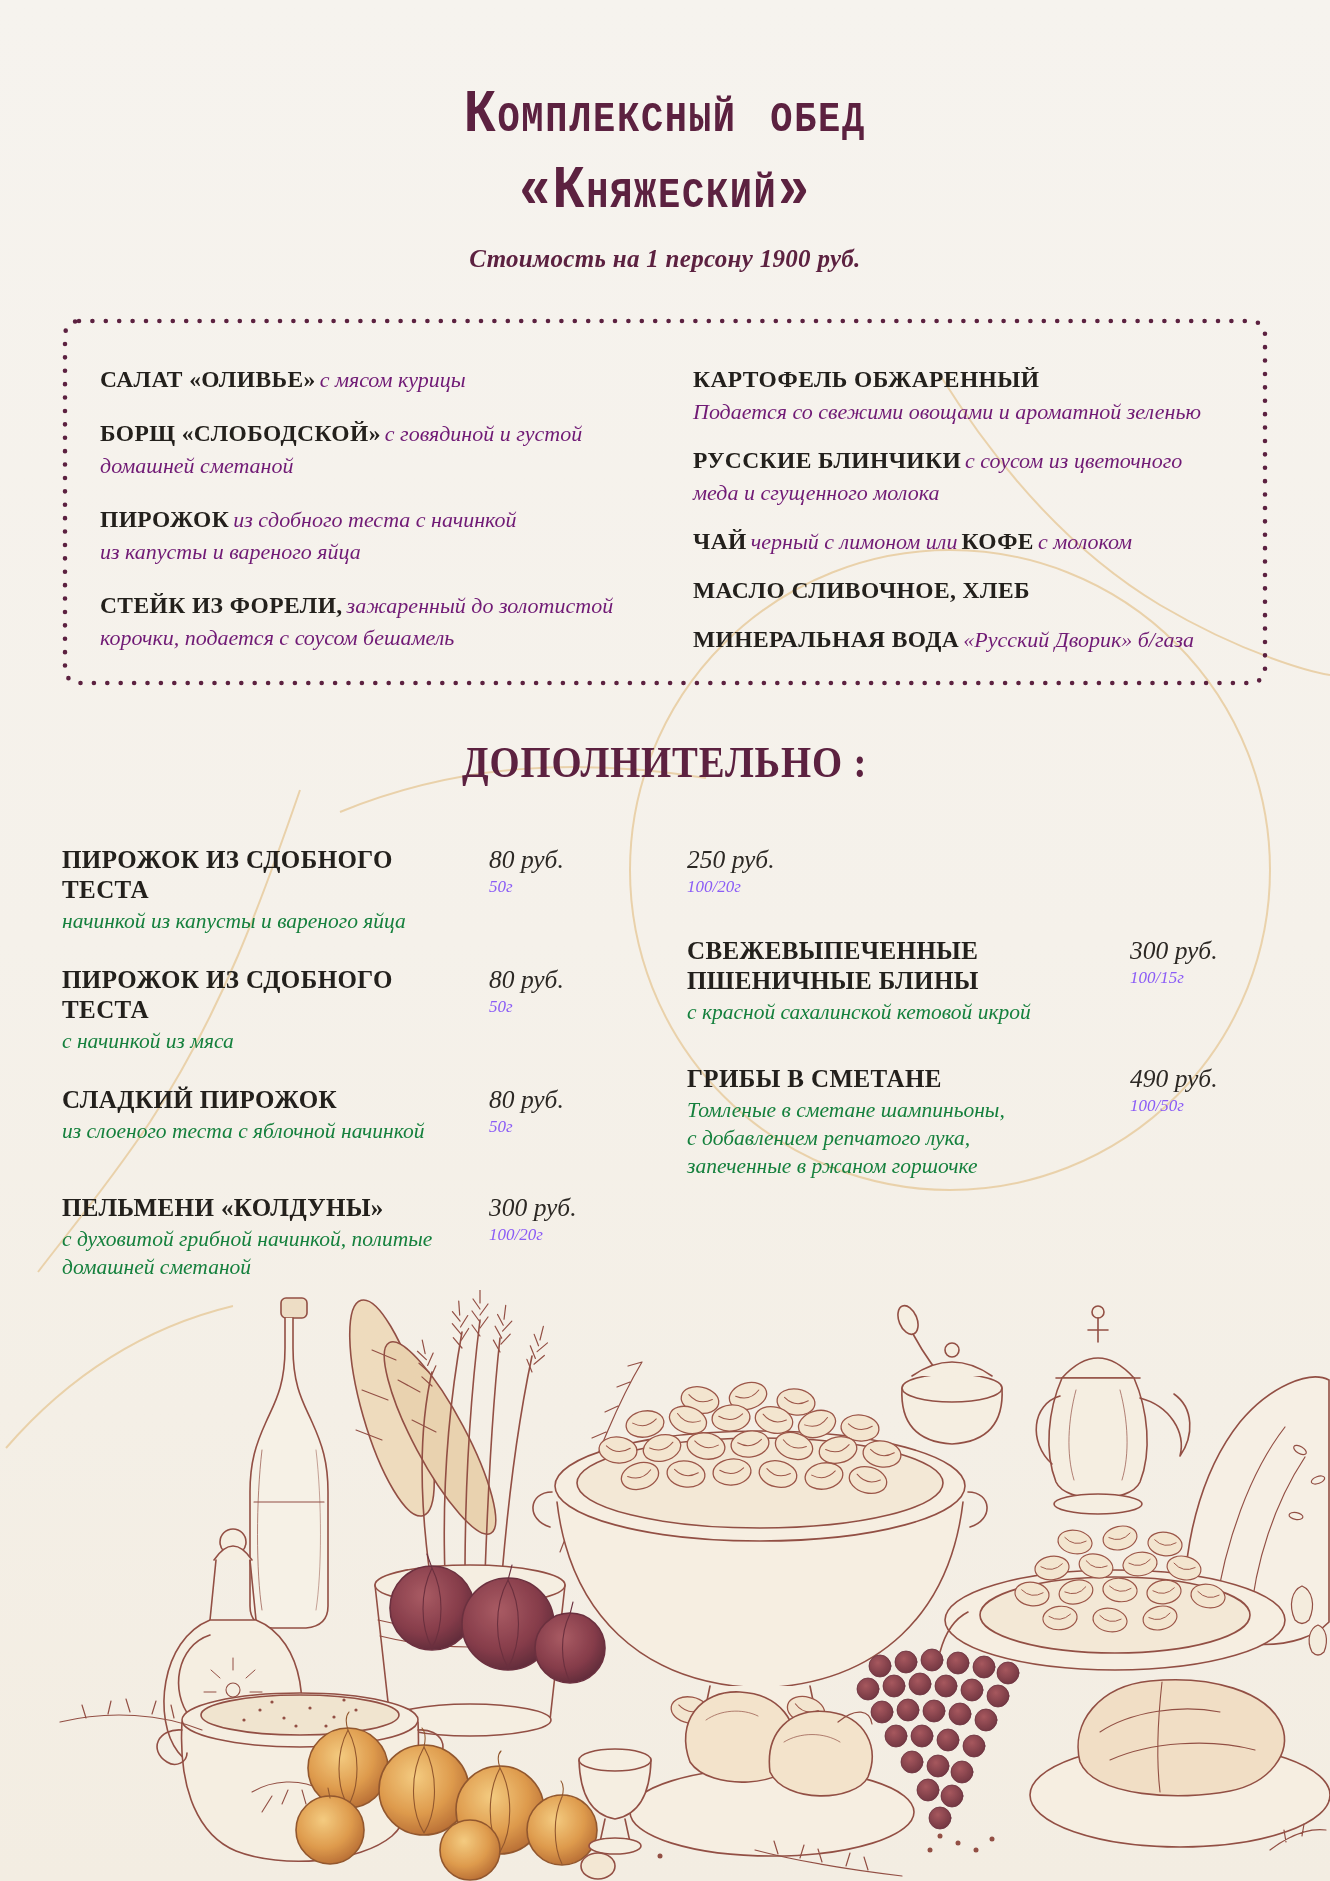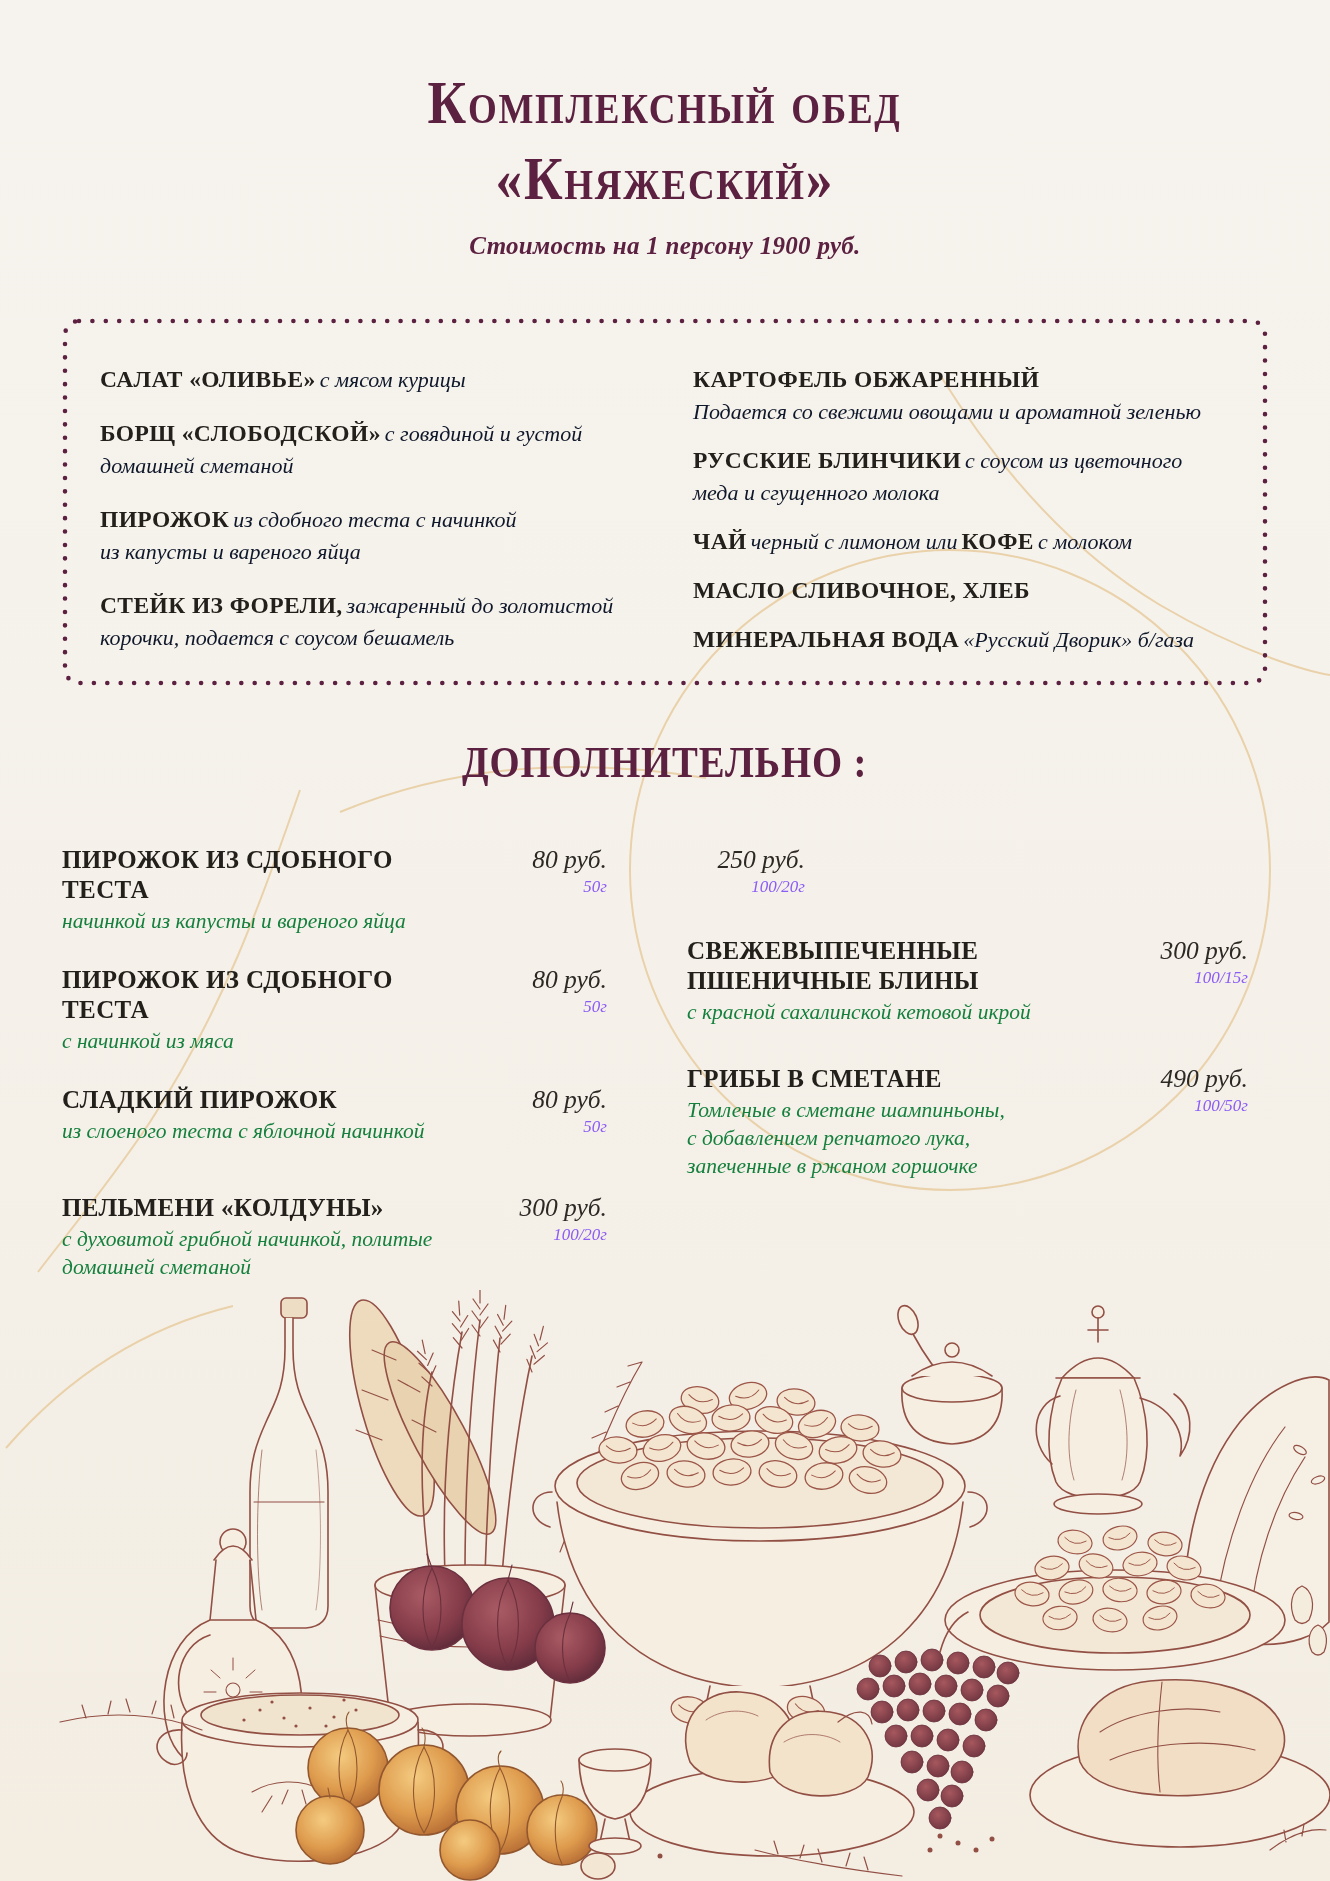--- a/index.html
+++ b/index.html
@@ -5,50 +5,50 @@
   html,body{margin:0;padding:0;}
   body{
     width:1330px;height:1881px;position:relative;overflow:hidden;
     background:linear-gradient(180deg,#f6f3ee 0%,#f5f1ea 50%,#f3ede2 100%);
     font-family:"Liberation Serif", serif;color:#2c2824;
   }
   
   .bg-curves{position:absolute;left:0;top:0;width:1330px;height:1881px;z-index:0;}
   
   .header{position:absolute;top:64px;left:0;width:100%;text-align:center;z-index:2;color:#5c2140;}
-  .title{margin:0;font-weight:bold;font-variant:small-caps;font-size:62px;line-height:76px;letter-spacing:2px;}
+  .title{margin:13px;font-weight:bold;font-variant:small-caps;font-size:62px;line-height:76px;letter-spacing:2px;font-family:Liberation Mono, monospace;}
   .cond{display:inline-block;transform:scaleX(.86);transform-origin:50% 50%;white-space:nowrap;}
   .subtitle{margin:16px 0 0 0;font-size:25px;font-weight:bold;font-style:italic;letter-spacing:.3px;}
   
   .box-border{position:absolute;left:62px;top:318px;width:1206px;height:368px;z-index:1;}
   .set-cols{position:absolute;left:62px;top:318px;width:1206px;height:368px;box-sizing:border-box;
             padding:46px 0 0 38px;display:flex;z-index:2;}
   .set-col{white-space:pre-line;}
   .set-col-left{width:545px;}
   .set-col-right{width:560px;margin-left:48px;}
   .set-item{white-space:pre-line;line-height:30px;margin-bottom:21px;}
   .set-col-right .set-item{margin-bottom:16px;}
   .nm{font-weight:bold;font-size:23.5px;color:#23201c;letter-spacing:.4px;margin-top:32px;}
-  .ds{font-style:italic;font-size:22px;color:#0f172a;}
+  .ds{font-style:italic;font-size:22px;color:#701a75;}
   
   .h2{position:absolute;top:736px;left:0;width:100%;text-align:center;z-index:2;margin:0;
       color:#5c2140;font-weight:bold;font-size:45px;letter-spacing:1px;}
   
   .extras{position:absolute;left:62px;top:845px;width:1190px;display:flex;z-index:2;}
   .ex-col-left{width:545px;}
   .ex-col-right{width:561px;margin-left:80px;}
   .ex-item{display:flex;justify-content:space-between;align-items:flex-start;margin-bottom:30px;}
   .ex-col-left .ex-item:nth-child(3){margin-bottom:48px;}
   .ex-col-right .ex-item{margin-bottom:38px;}
   .ex-text{flex:1 1 auto;}
   .ex-col-left .ex-text{max-width:420px;}
   .ex-col-right .ex-text{max-width:440px;}
   .ex-name{font-weight:bold;font-size:25px;line-height:30px;letter-spacing:.4px;color:#23201c;white-space:pre-line;}
   .ex-desc{font-style:italic;font-size:21.5px;line-height:28px;margin-top:2px;color:#15803d;white-space:pre-line;}
-  .ex-price{width:118px;flex:0 0 auto;text-align:right;font-style:italic;}
+  .ex-price{width:118px;flex:0 0 auto;font-style:italic;}
   .ex-rub{font-size:25.5px;line-height:30px;color:#2c2824;}
   .ex-weight{font-size:17px;line-height:22px;margin-top:1px;color:#8b5cf6;}
   
   .illus{position:absolute;left:0;top:1290px;width:1330px;height:591px;z-index:1;}
 </style>
 </head>
 <body>
 
 <svg class="bg-curves" viewBox="0 0 1330 1881" fill="none">
   <g stroke="#e6c795" stroke-width="2" opacity="0.75">

